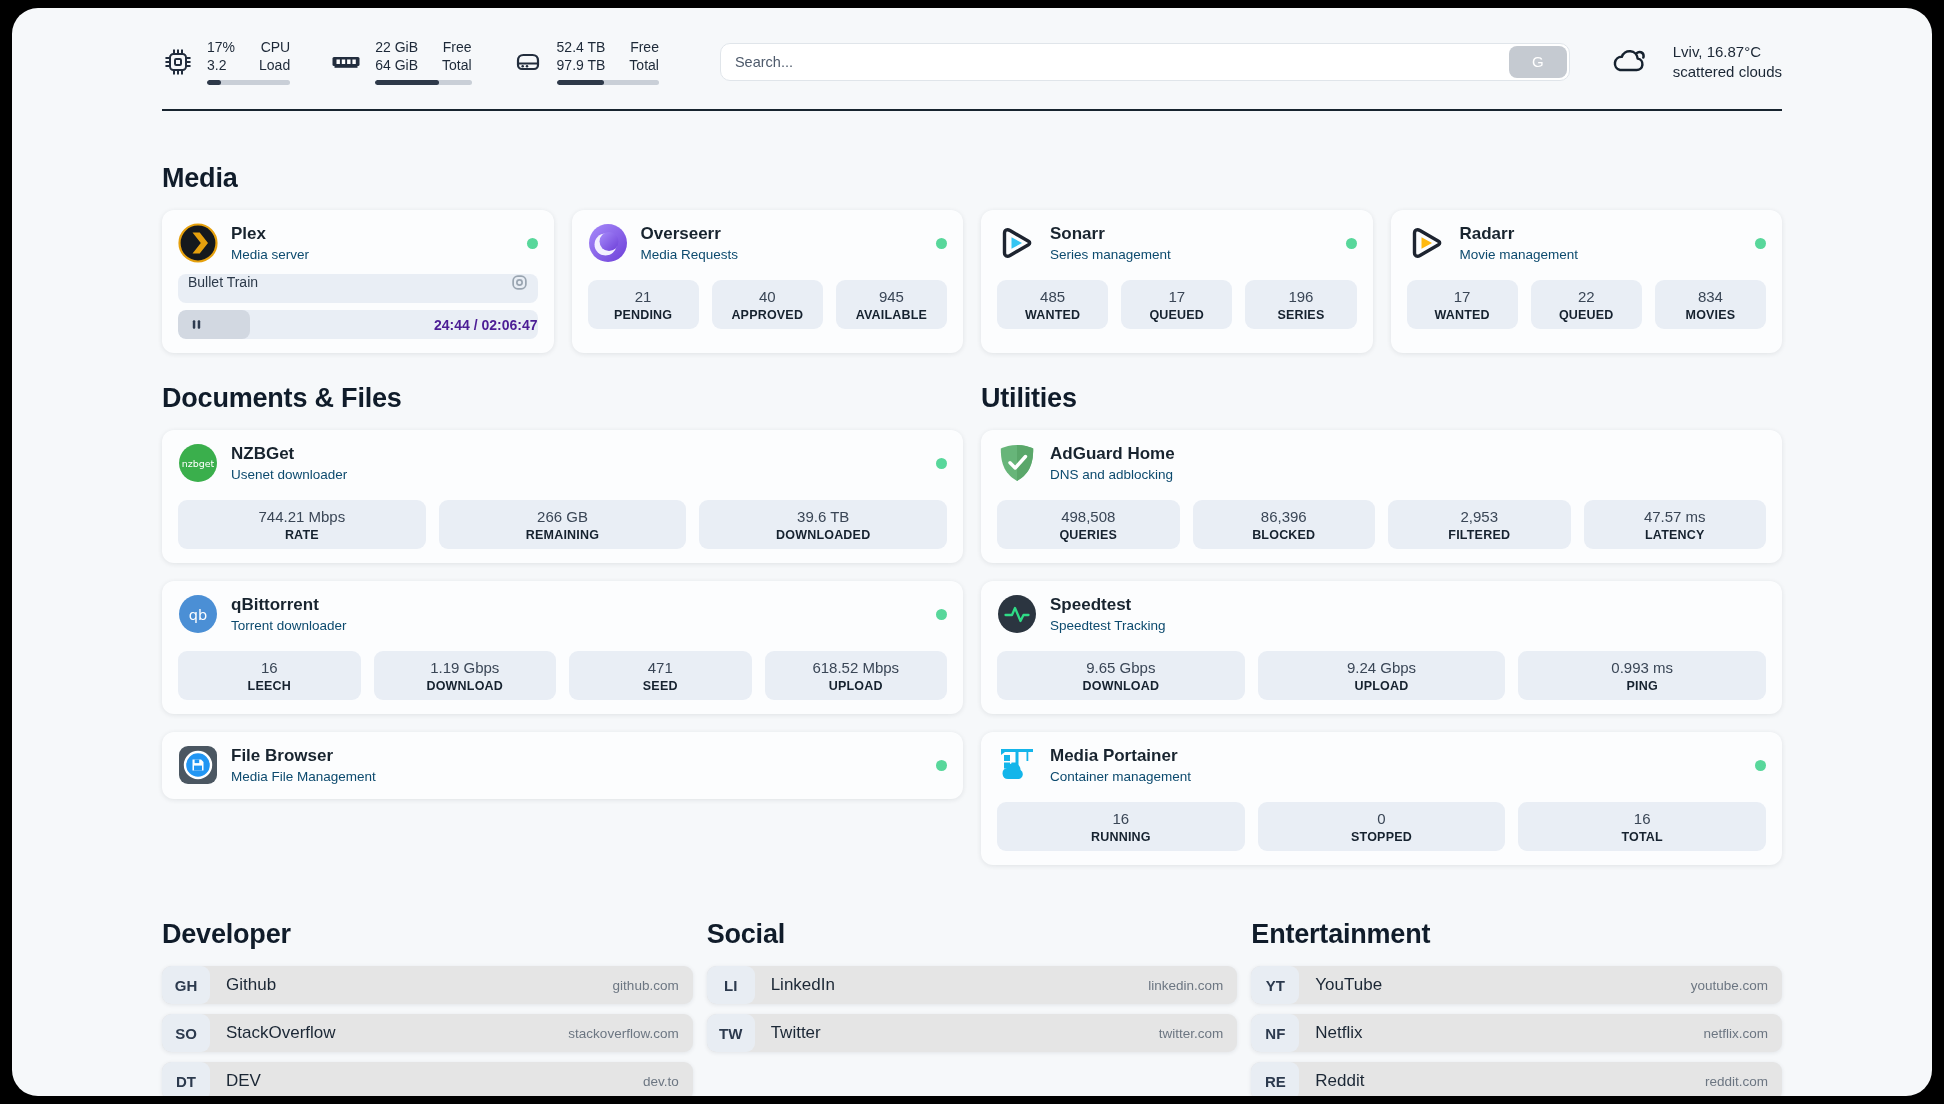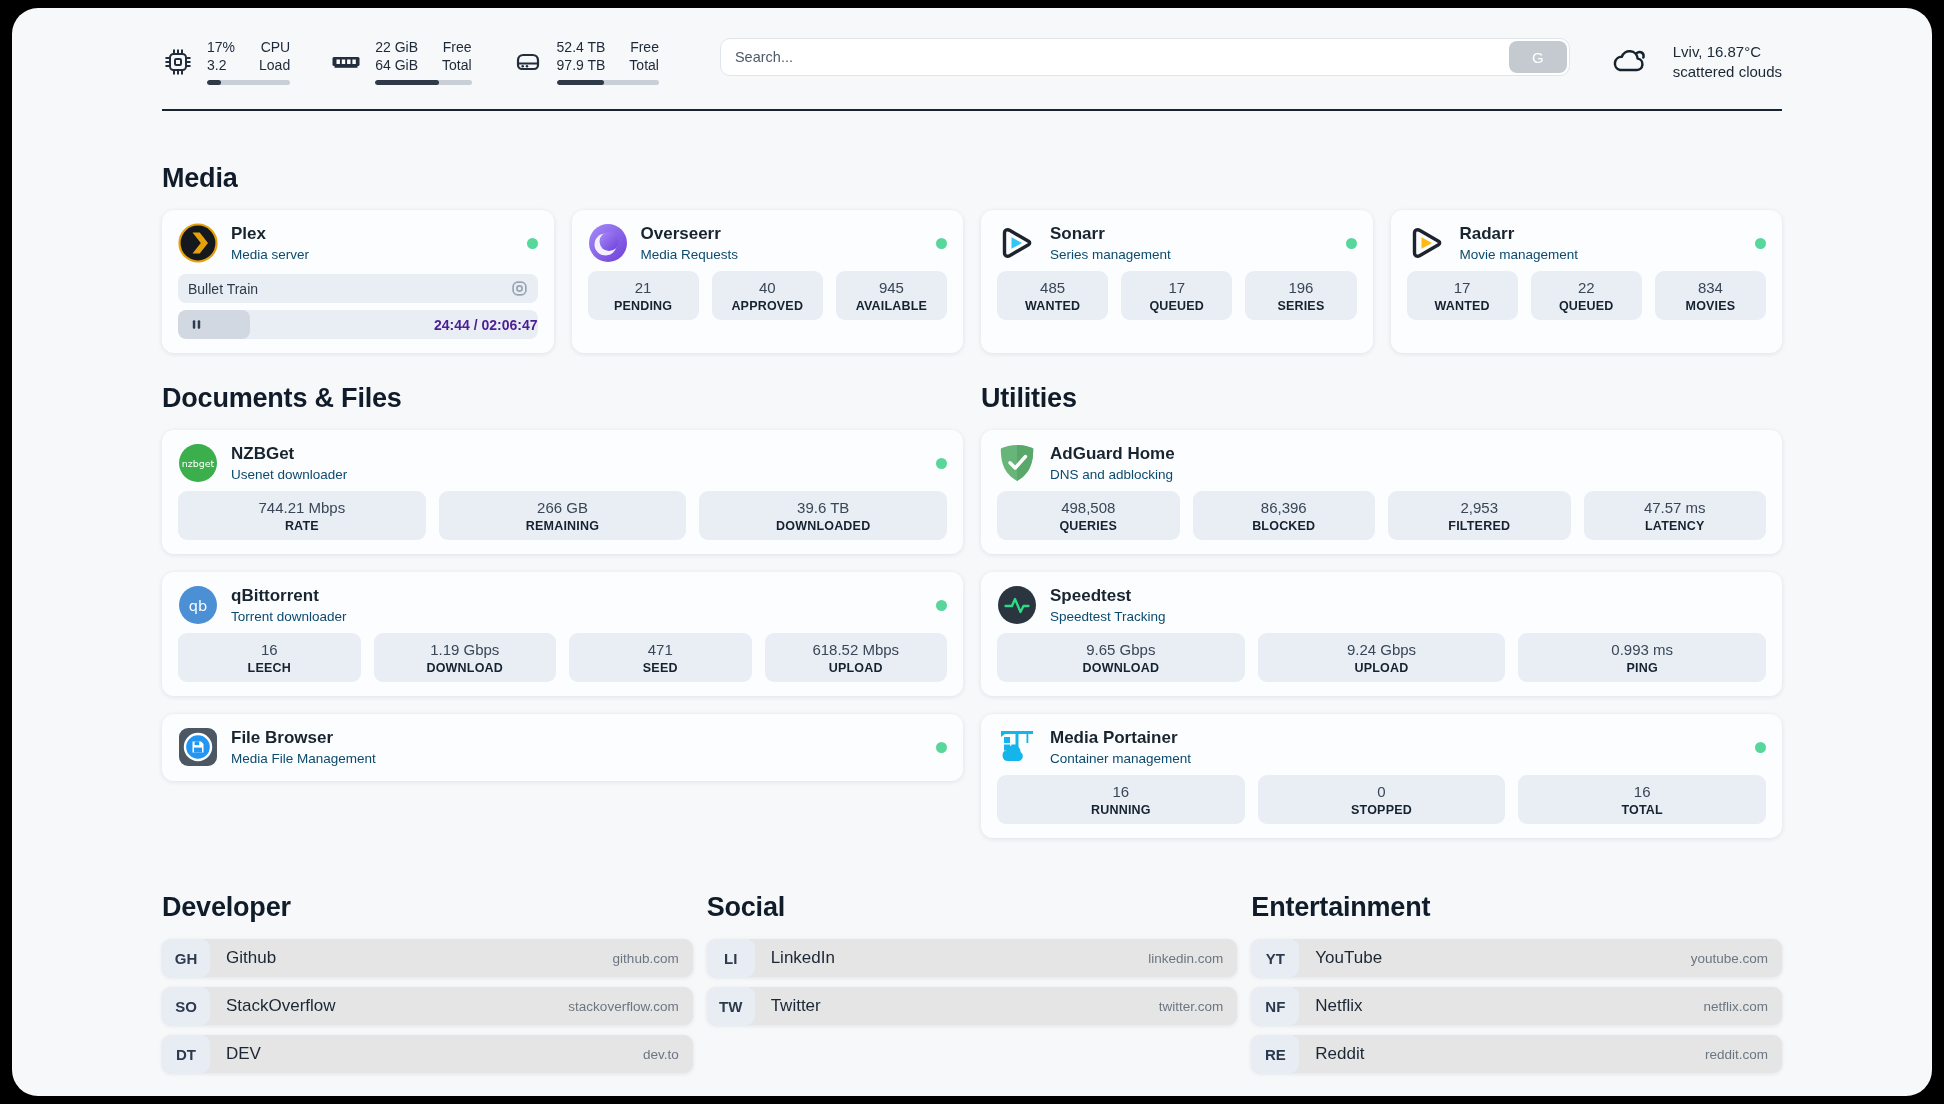--- a/index.html
+++ b/index.html
@@ -1,21 +1,21 @@
 <!DOCTYPE html>
 <html><head>
 <meta charset="utf-8">
 <style>
   * { box-sizing: border-box; margin: 0; padding: 0; }
   html,body { width:1944px; height:1104px; background:#000; font-family:"Liberation Sans", sans-serif; }
   .frame { position:absolute; left:12px; top:8px; right:12px; bottom:8px; background:#f6f8fa; border-radius:26px; overflow:hidden; }
   .content { width:1620px; margin:0 auto; padding-top:30px; }
 
   
-  header { display:flex; }
+  header { display:flex; align-items:center; }
   .sysstats { display:flex; gap:40px; align-items:center; }
   .sysstat { display:flex; gap:13px; align-items:center; }
   .sysstat .icn { width:32px; height:32px; display:flex; align-items:center; justify-content:center; }
   .sysstat .block { display:flex; flex-direction:column; }
   .sysstat .rows { display:flex; gap:24px; }
   .sysstat .c1 { text-align:left; } .sysstat .c2 { text-align:right; }
   .sysstat .c1 div, .sysstat .c2 div { font-size:14px; color:#1d2938; line-height:18px; }
   .sysstat .bar { margin-top:6px; height:5px; border-radius:3px; background:#c9cfd7; position:relative; overflow:hidden; width:100%; }
   .sysstat .bar i { position:absolute; left:0; top:0; bottom:0; background:#2e3949; border-radius:3px; display:block; }
 
@@ -37,26 +37,26 @@
   .stack { margin-top:16px; display:flex; flex-direction:column; gap:18px; }
 
   .card { background:#fcfdfe; border-radius:12px; box-shadow:0 1px 5px rgba(25,35,50,.10); padding:13px 16px 14px; }
   .card-head { display:flex; align-items:center; gap:13px; }
   .app-icon { width:40px; height:40px; flex:none; display:flex; align-items:center; justify-content:center; }
   .app-icon svg { width:40px; height:40px; }
   .app-name { font-size:17px; font-weight:700; color:#18242f; line-height:20px; }
   .app-sub  { font-size:13.5px; color:#0c4a6e; margin-top:3px; }
   .dot { margin-left:auto; width:11px; height:11px; border-radius:50%; background:#58d79b; }
 
-  .stats { display:flex; gap:13px; margin-top:8px; }
+  .stats { display:flex; gap:13px; margin-top:17px; }
   .stat { flex:1; background:#e9eef5; border-radius:9px; text-align:center; padding:8px 4px 7px; }
   .stat .v { font-size:15px; color:#3a4656; }
   .stat .l { font-size:12.5px; font-weight:700; color:#16222f; margin-top:3px; letter-spacing:.2px; }
 
-  .media-row { margin-top:11px; background:#e9eef5; border-radius:8px; height:29px; display:flex; align-items:center; padding:0 10px; font-size:14px; color:#2c3949; }
+  .media-row { margin-top:11px; background:#e9eef5; border-radius:8px; height:29px; display:flex; padding:0 10px; font-size:14px; color:#2c3949; }
   .media-row .ric { margin-left:auto; display:flex; }
   .player-row { margin-top:7px; position:relative; background:#e9eef5; border-radius:8px; height:29px; display:flex; align-items:center; overflow:hidden; }
   .player-progress { position:absolute; left:0; top:0; bottom:0; background:#d2d8e1; border-radius:8px; }
   .pausebtn { position:relative; z-index:1; margin-left:12px; display:flex; border:none; background:transparent; cursor:pointer; }
   .ptime { position:relative; z-index:1; margin-left:auto; padding-right:0; font-size:14px; font-weight:700; color:#4c1d95; }
 
   
   .grid3 { margin-top:54px; display:grid; grid-template-columns:repeat(3,1fr); gap:0 14px; align-items:start; }
   .bm-rows { margin-top:16px; display:flex; flex-direction:column; gap:10px; }
   .link-row { display:flex; align-items:center; background:#e5e5e5; border-radius:9px; height:38px; box-shadow:0 1px 4px rgba(25,35,50,.09); overflow:hidden; cursor:pointer; }

